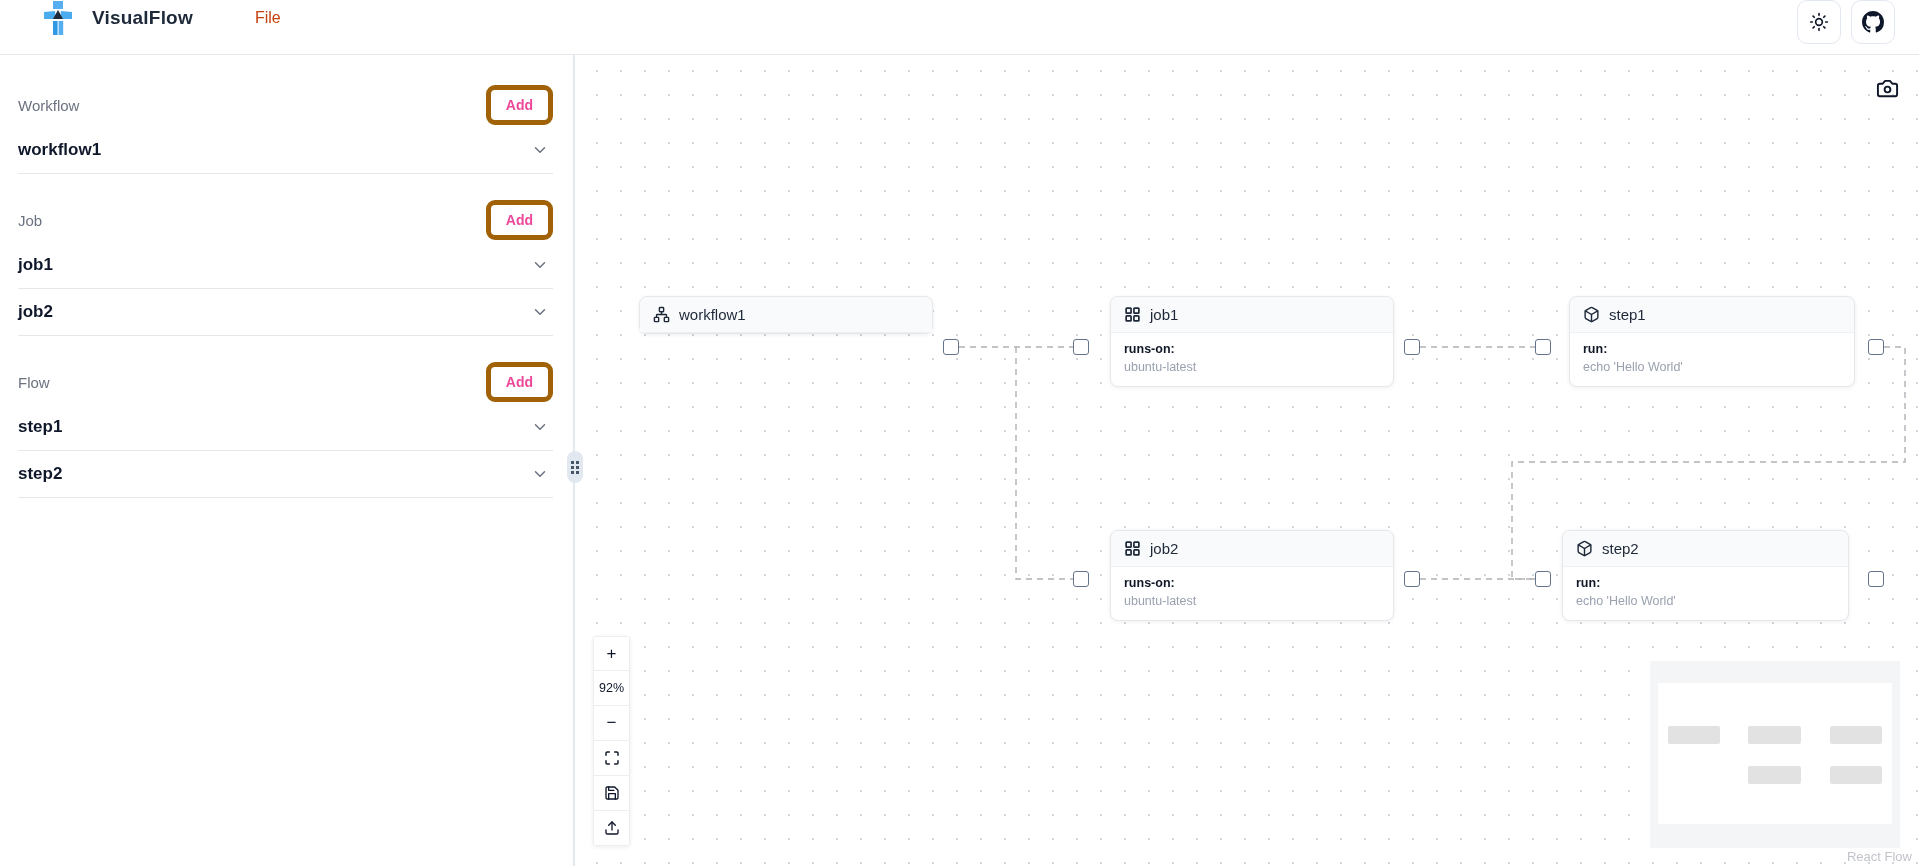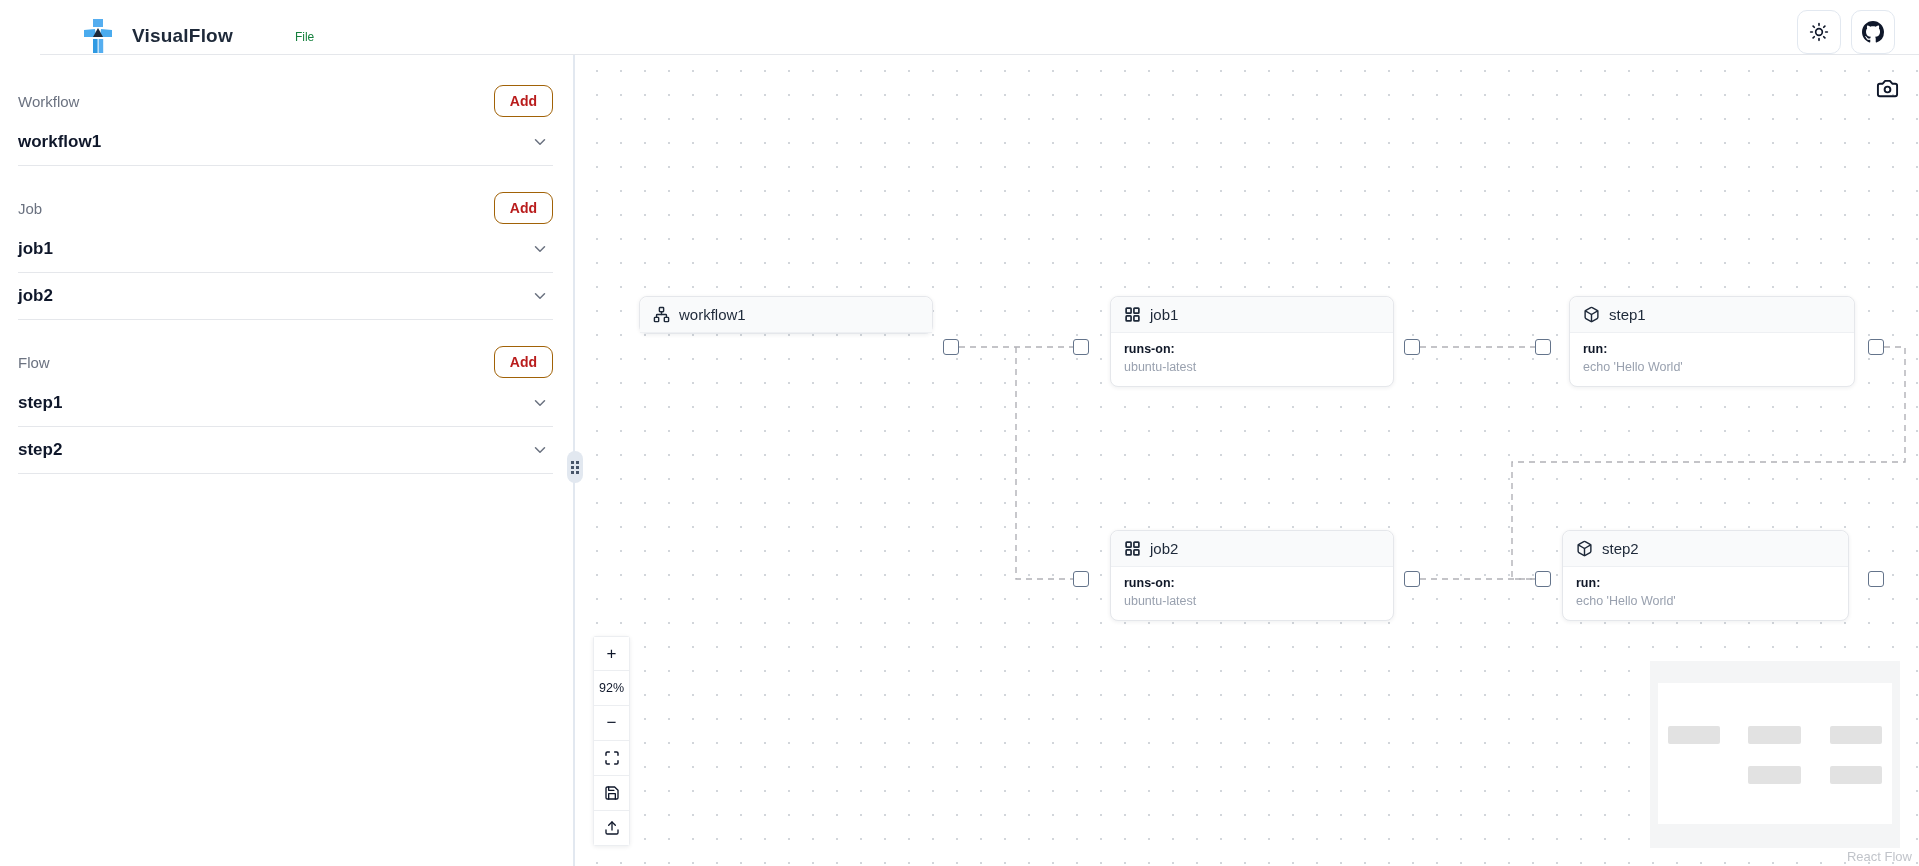--- a/index.html
+++ b/index.html
@@ -1,41 +1,41 @@
 <!DOCTYPE html>
 <html><head>
 <meta charset="utf-8">
 <style>
   * { margin:0; padding:0; box-sizing:border-box; }
   html,body { width:1919px; height:866px; overflow:hidden; background:#fff;
     font-family:"Liberation Sans", sans-serif; color:#111827; }
   .app { width:1919px; height:866px; display:flex; flex-direction:column; }
 
   
-  header { height:55px; flex:0 0 55px; display:flex; align-items:flex-end;
-    justify-content:space-between; padding:0 24px 0 44px; border-bottom:1px solid #e5e7eb; background:#fff;margin-left:40px; }
+  header { height:55px; flex:0 0 55px; display:flex; align-items:flex-start;
+    justify-content:space-between; padding:0 24px 0 44px; border-bottom:1px solid #e5e7eb; background:#fff; }
   .h-left { display:flex; align-items:center; gap:18px; }
   .logo { width:30px; height:36px; display:flex; align-items:center; }
   .app-title { font-size:19px; font-weight:700; color:#1e2939; letter-spacing:.2px; }
   .menubar { margin-left:44px; }
-  .menu-item { background:none; border:none; font-family:inherit; font-size:12px; color:#15803d; cursor:pointer; }
+  .menu-item { background:none; border:none; font-family:inherit; font-size:16px; color:#c2410c; cursor:pointer; }
   .h-right { display:flex; gap:10px; }
   .icon-btn { width:44px; height:44px; border:1px solid #e2e8f0; border-radius:10px; background:#fff;
     display:flex; align-items:center; justify-content:center; cursor:pointer; color:#0f172a; }
 
   
   .body { flex:1; display:flex; position:relative; }
 
   aside { width:575px; flex:0 0 575px; border-right:2px solid #e2e8f0; background:#fff;
     padding:30px 20px 16px 18px; position:relative; }
   .section { margin-bottom:26px; }
   .section-head { display:flex; align-items:center; justify-content:space-between; margin-bottom:2px; }
   .section-label { font-size:15px; color:#6b7280; }
-  .add-btn { border:1px solid #a16207; background:#fff; border-radius:9px; padding:7px 15px;
-    font-family:inherit; font-size:14px; font-weight:700; color:#b91c1c; cursor:pointer; }
+  .add-btn { border:5px solid #a16207; background:#fff; border-radius:9px; padding:7px 15px;
+    font-family:inherit; font-size:14px; font-weight:700; color:#ec4899; cursor:pointer; }
   .side-item { display:flex; align-items:center; justify-content:space-between;
     padding:13px 4px 13px 0; border-bottom:1px solid #e5e7eb; cursor:pointer; }
   .side-item .label { font-size:17px; font-weight:700; color:#0f172a; }
   .chev { color:#6b7280; display:flex; }
 
   .resizer { position:absolute; left:567px; top:396px; width:16px; height:32px; background:#e2e8f0;
     border-radius:8px; z-index:5; display:flex; align-items:center; justify-content:center; cursor:col-resize; }
   .grip { display:grid; grid-template-columns:repeat(2,3px); grid-auto-rows:3px; gap:2px; }
   .grip i { background:#475569; }
 

